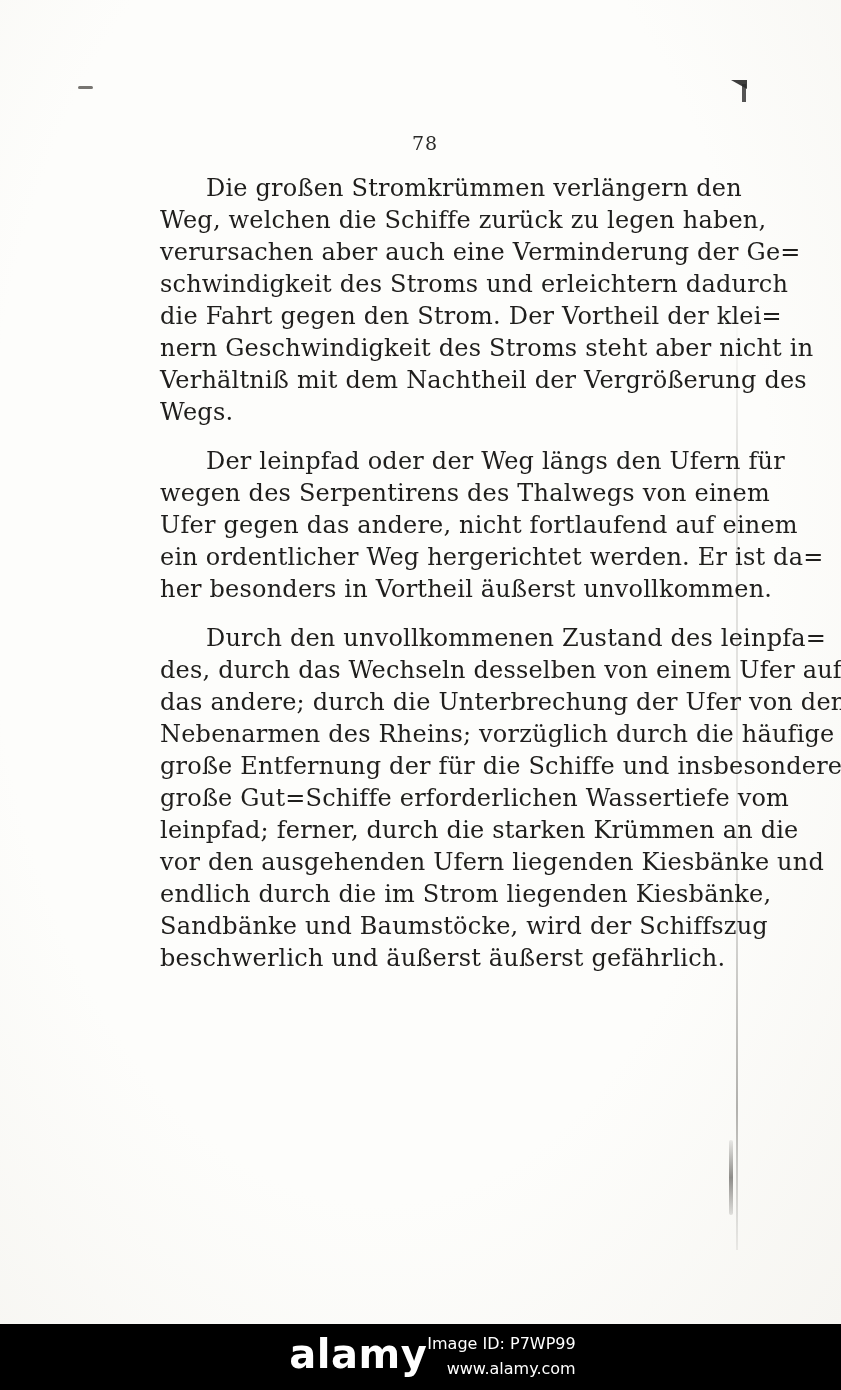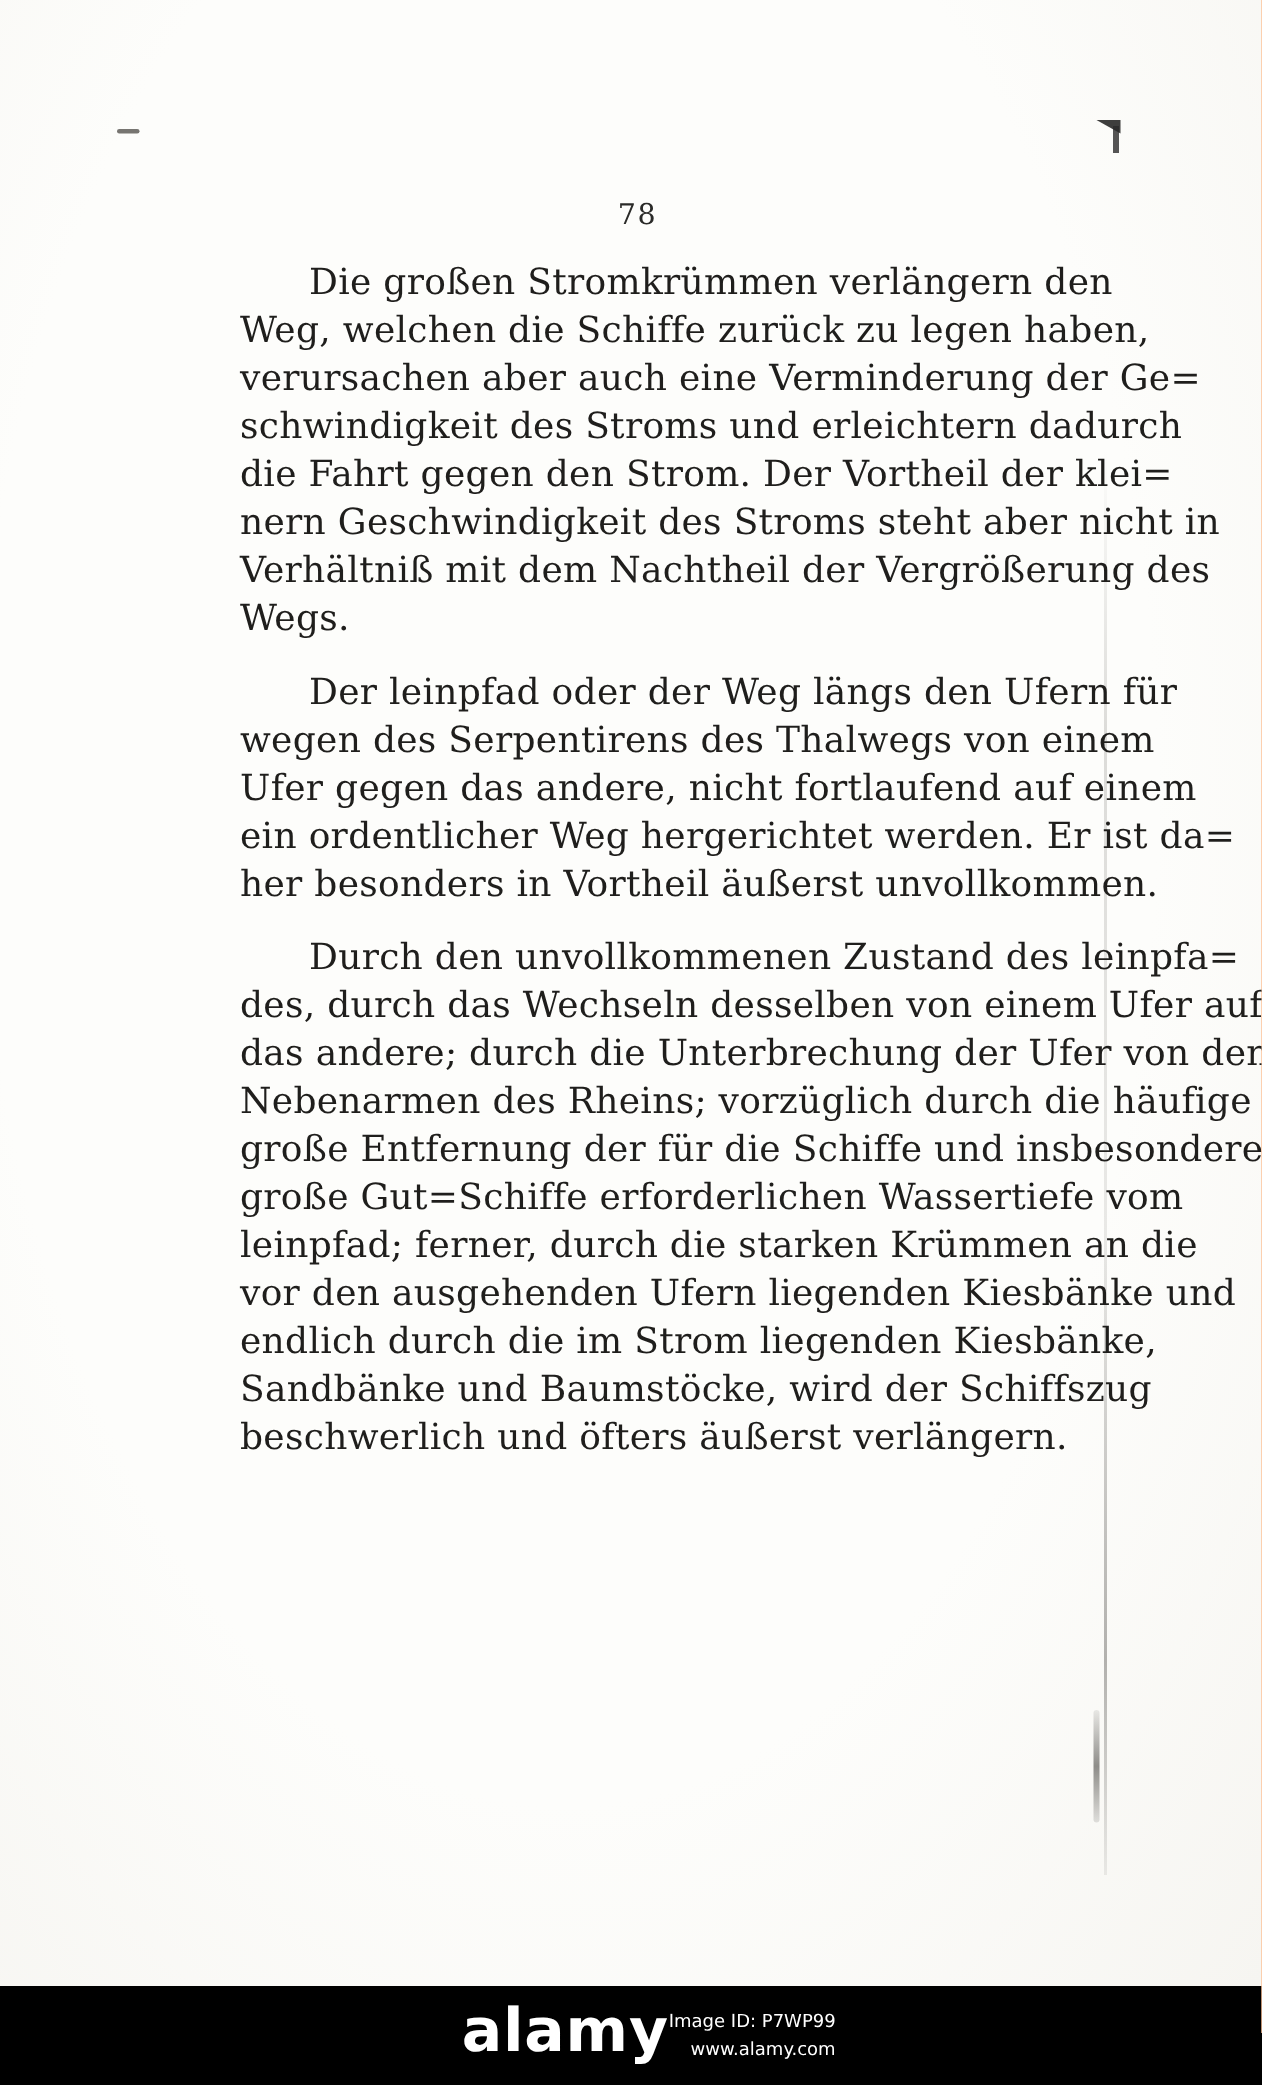--- a/index.html
+++ b/index.html
@@ -8,21 +8,21 @@
     background: #ffffff;
     width: 841px;
     height: 1390px;
     overflow: hidden;
     font-family: "DejaVu Serif", serif;
   }
   .stage {
     position: relative;
     width: 841px;
     height: 1390px;
-    background: #f97316;
+    background: #7dd3fc;
   }
   
   .scan {
     position: absolute;
     left: 0; top: 0;
     width: 841px;
     height: 1324px;
     background: radial-gradient(ellipse at 45% 40%, #fdfdfb 60%, #f6f5f1 100%);
   }
   .page-number {
@@ -125,21 +125,21 @@
     font-weight: bold;
     font-size: 40px;
     letter-spacing: 0.5px;
     line-height: 1;
     padding-bottom: 6px;
   }
   .meta {
     text-align: right;
     color: #ffffff;
     font-family: "DejaVu Sans", sans-serif;
-    font-size: 12px;
+    font-size: 16px;
     line-height: 1.55;
   }
 </style>
 </head>
 <body>
 
 <div class="stage">
 
   <div class="scan">
     <div class="left-dash"></div>
@@ -172,21 +172,21 @@
           <span class="line indent">Durch den unvollkommenen Zustand des leinpfa=</span>
           <span class="line">des, durch das Wechseln desselben von einem Ufer auf</span>
           <span class="line">das andere; durch die Unterbrechung der Ufer von den</span>
           <span class="line">Nebenarmen des Rheins; vorzüglich durch die häufige</span>
           <span class="line">große Entfernung der für die Schiffe und insbesondere</span>
           <span class="line">große Gut=Schiffe erforderlichen Wassertiefe vom</span>
           <span class="line">leinpfad; ferner, durch die starken Krümmen an die</span>
           <span class="line">vor den ausgehenden Ufern liegenden Kiesbänke und</span>
           <span class="line">endlich durch die im Strom liegenden Kiesbänke,</span>
           <span class="line">Sandbänke und Baumstöcke, wird der Schiffszug</span>
-          <span class="line">beschwerlich und öfters äußerst verlängern.</span>
+          <span class="line">beschwerlich und äußerst äußerst gefährlich.</span>
         </p>
       </div>
   </div>
 
   <div class="footer">
     <div class="brand">alamy</div>
     <div class="meta">
       <div>Image ID: P7WP99</div>
       <div>www.alamy.com</div>
     </div>

